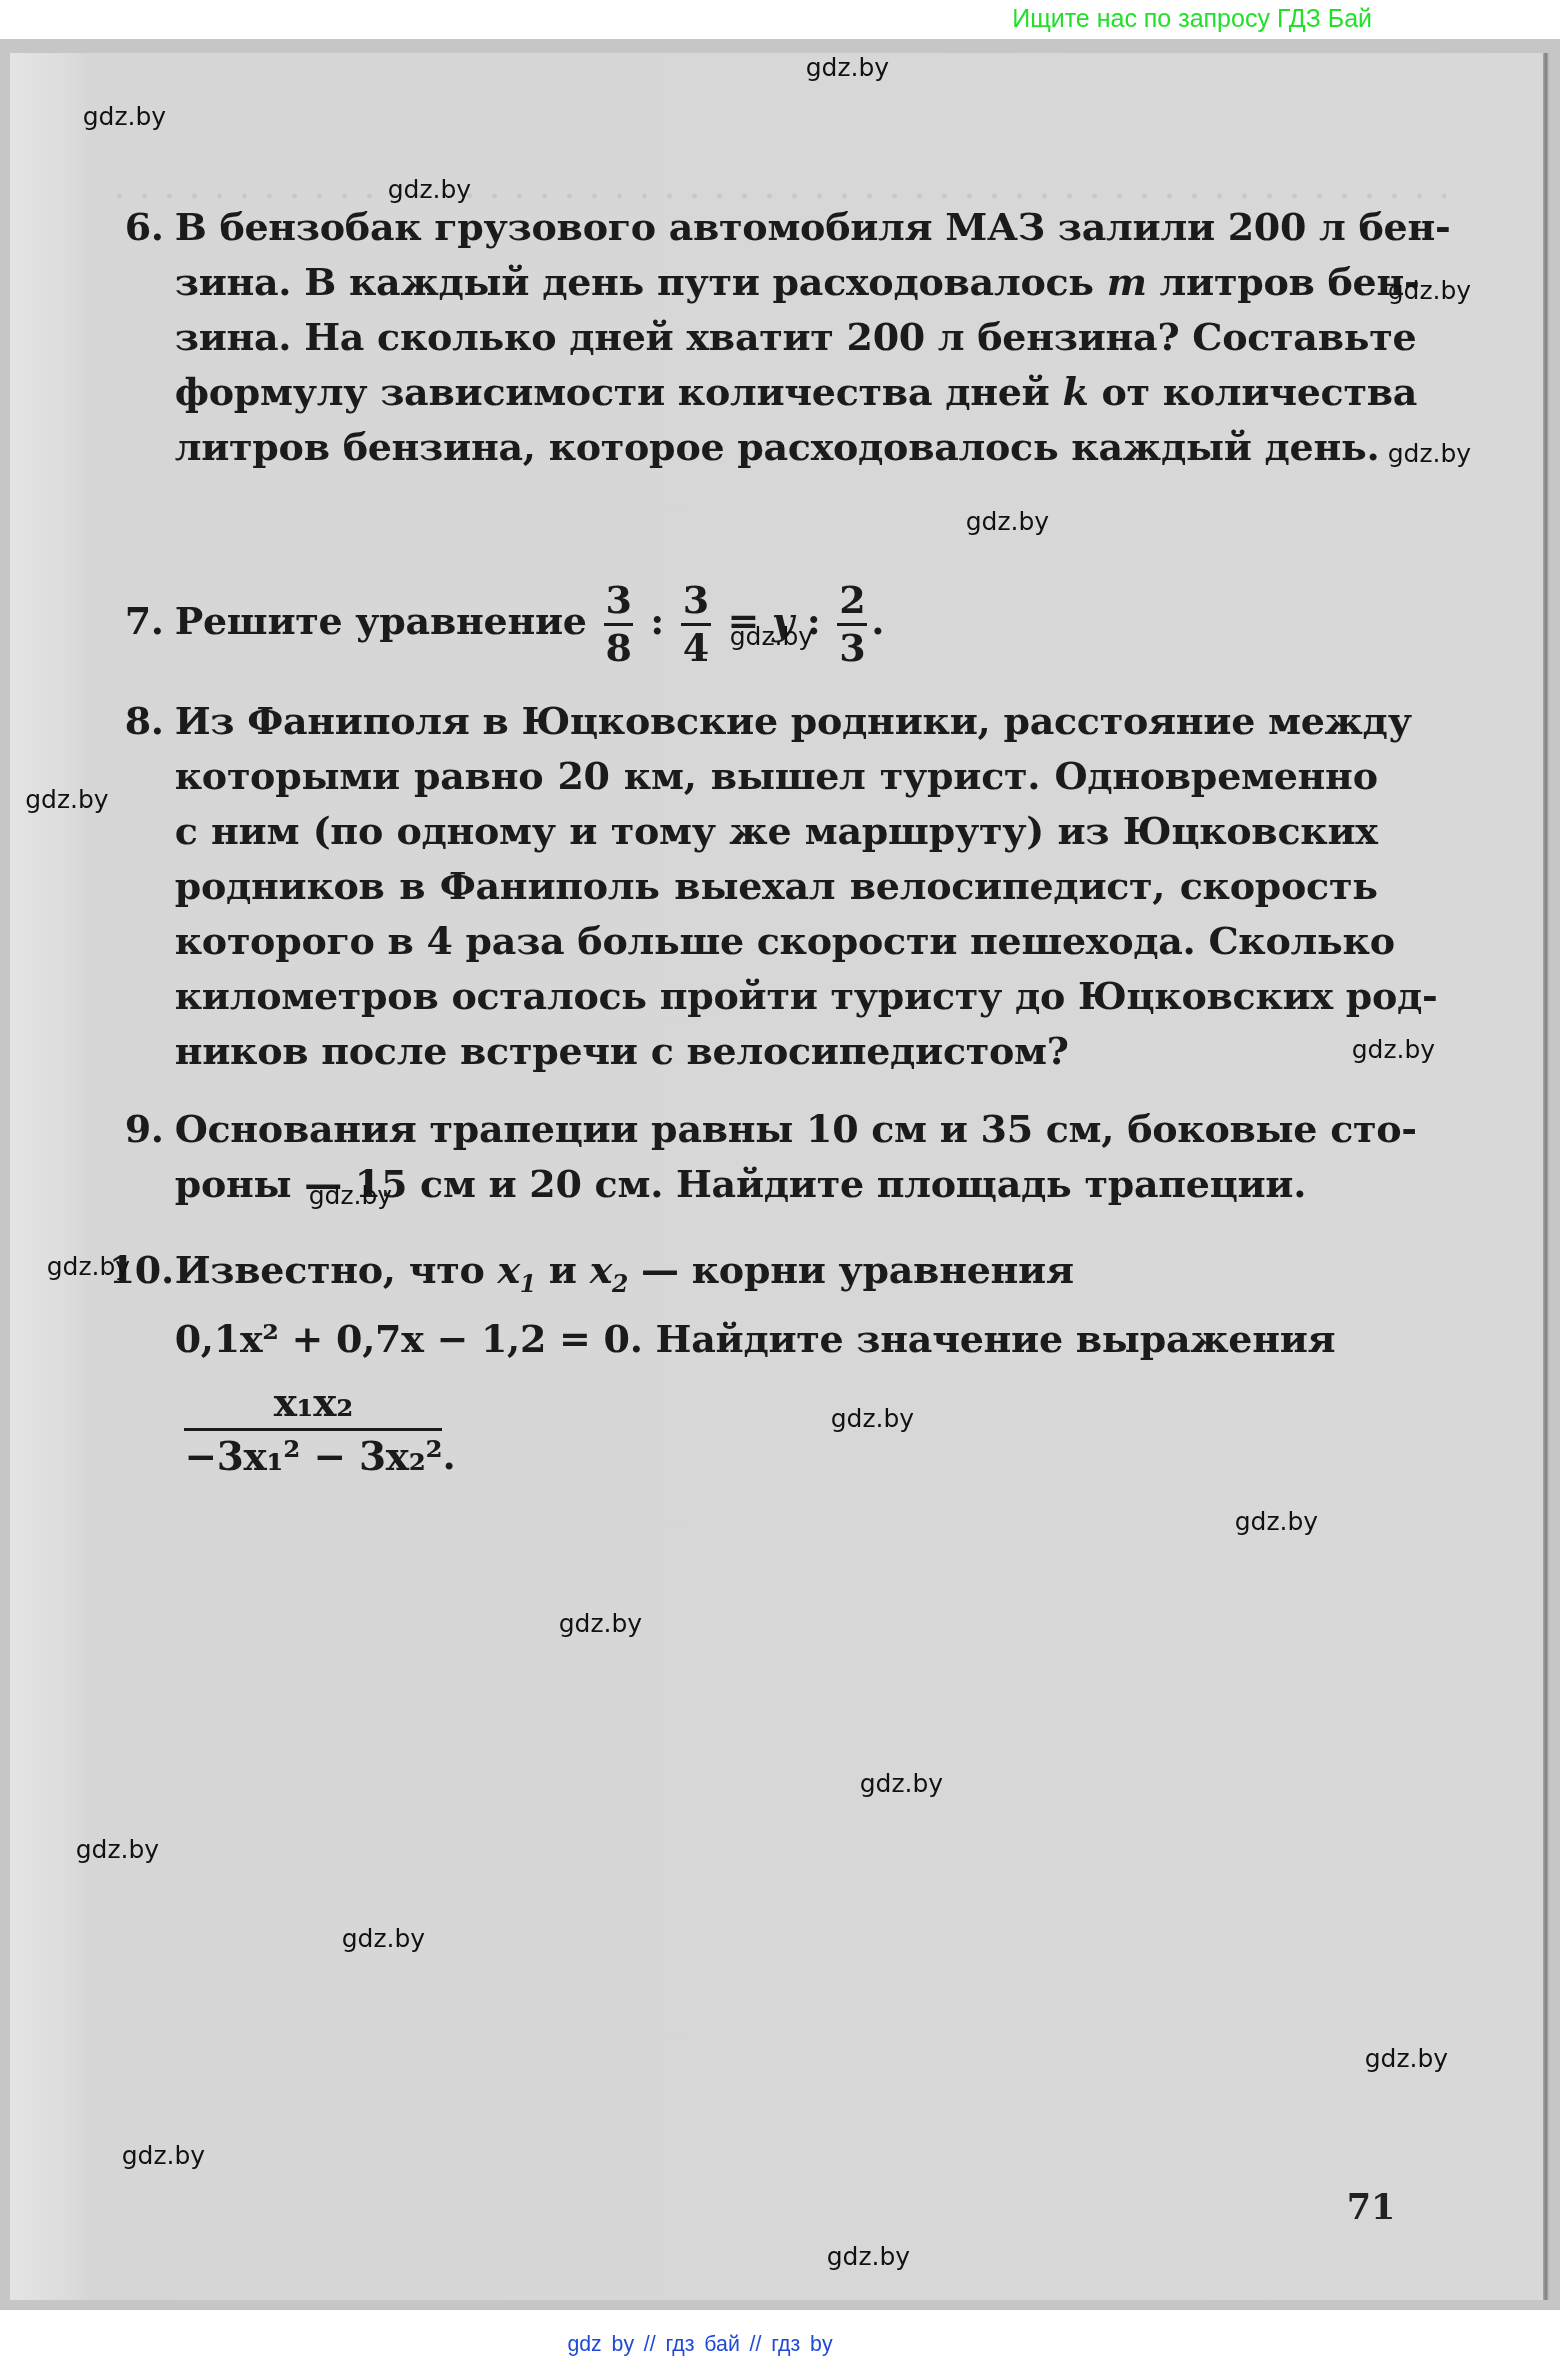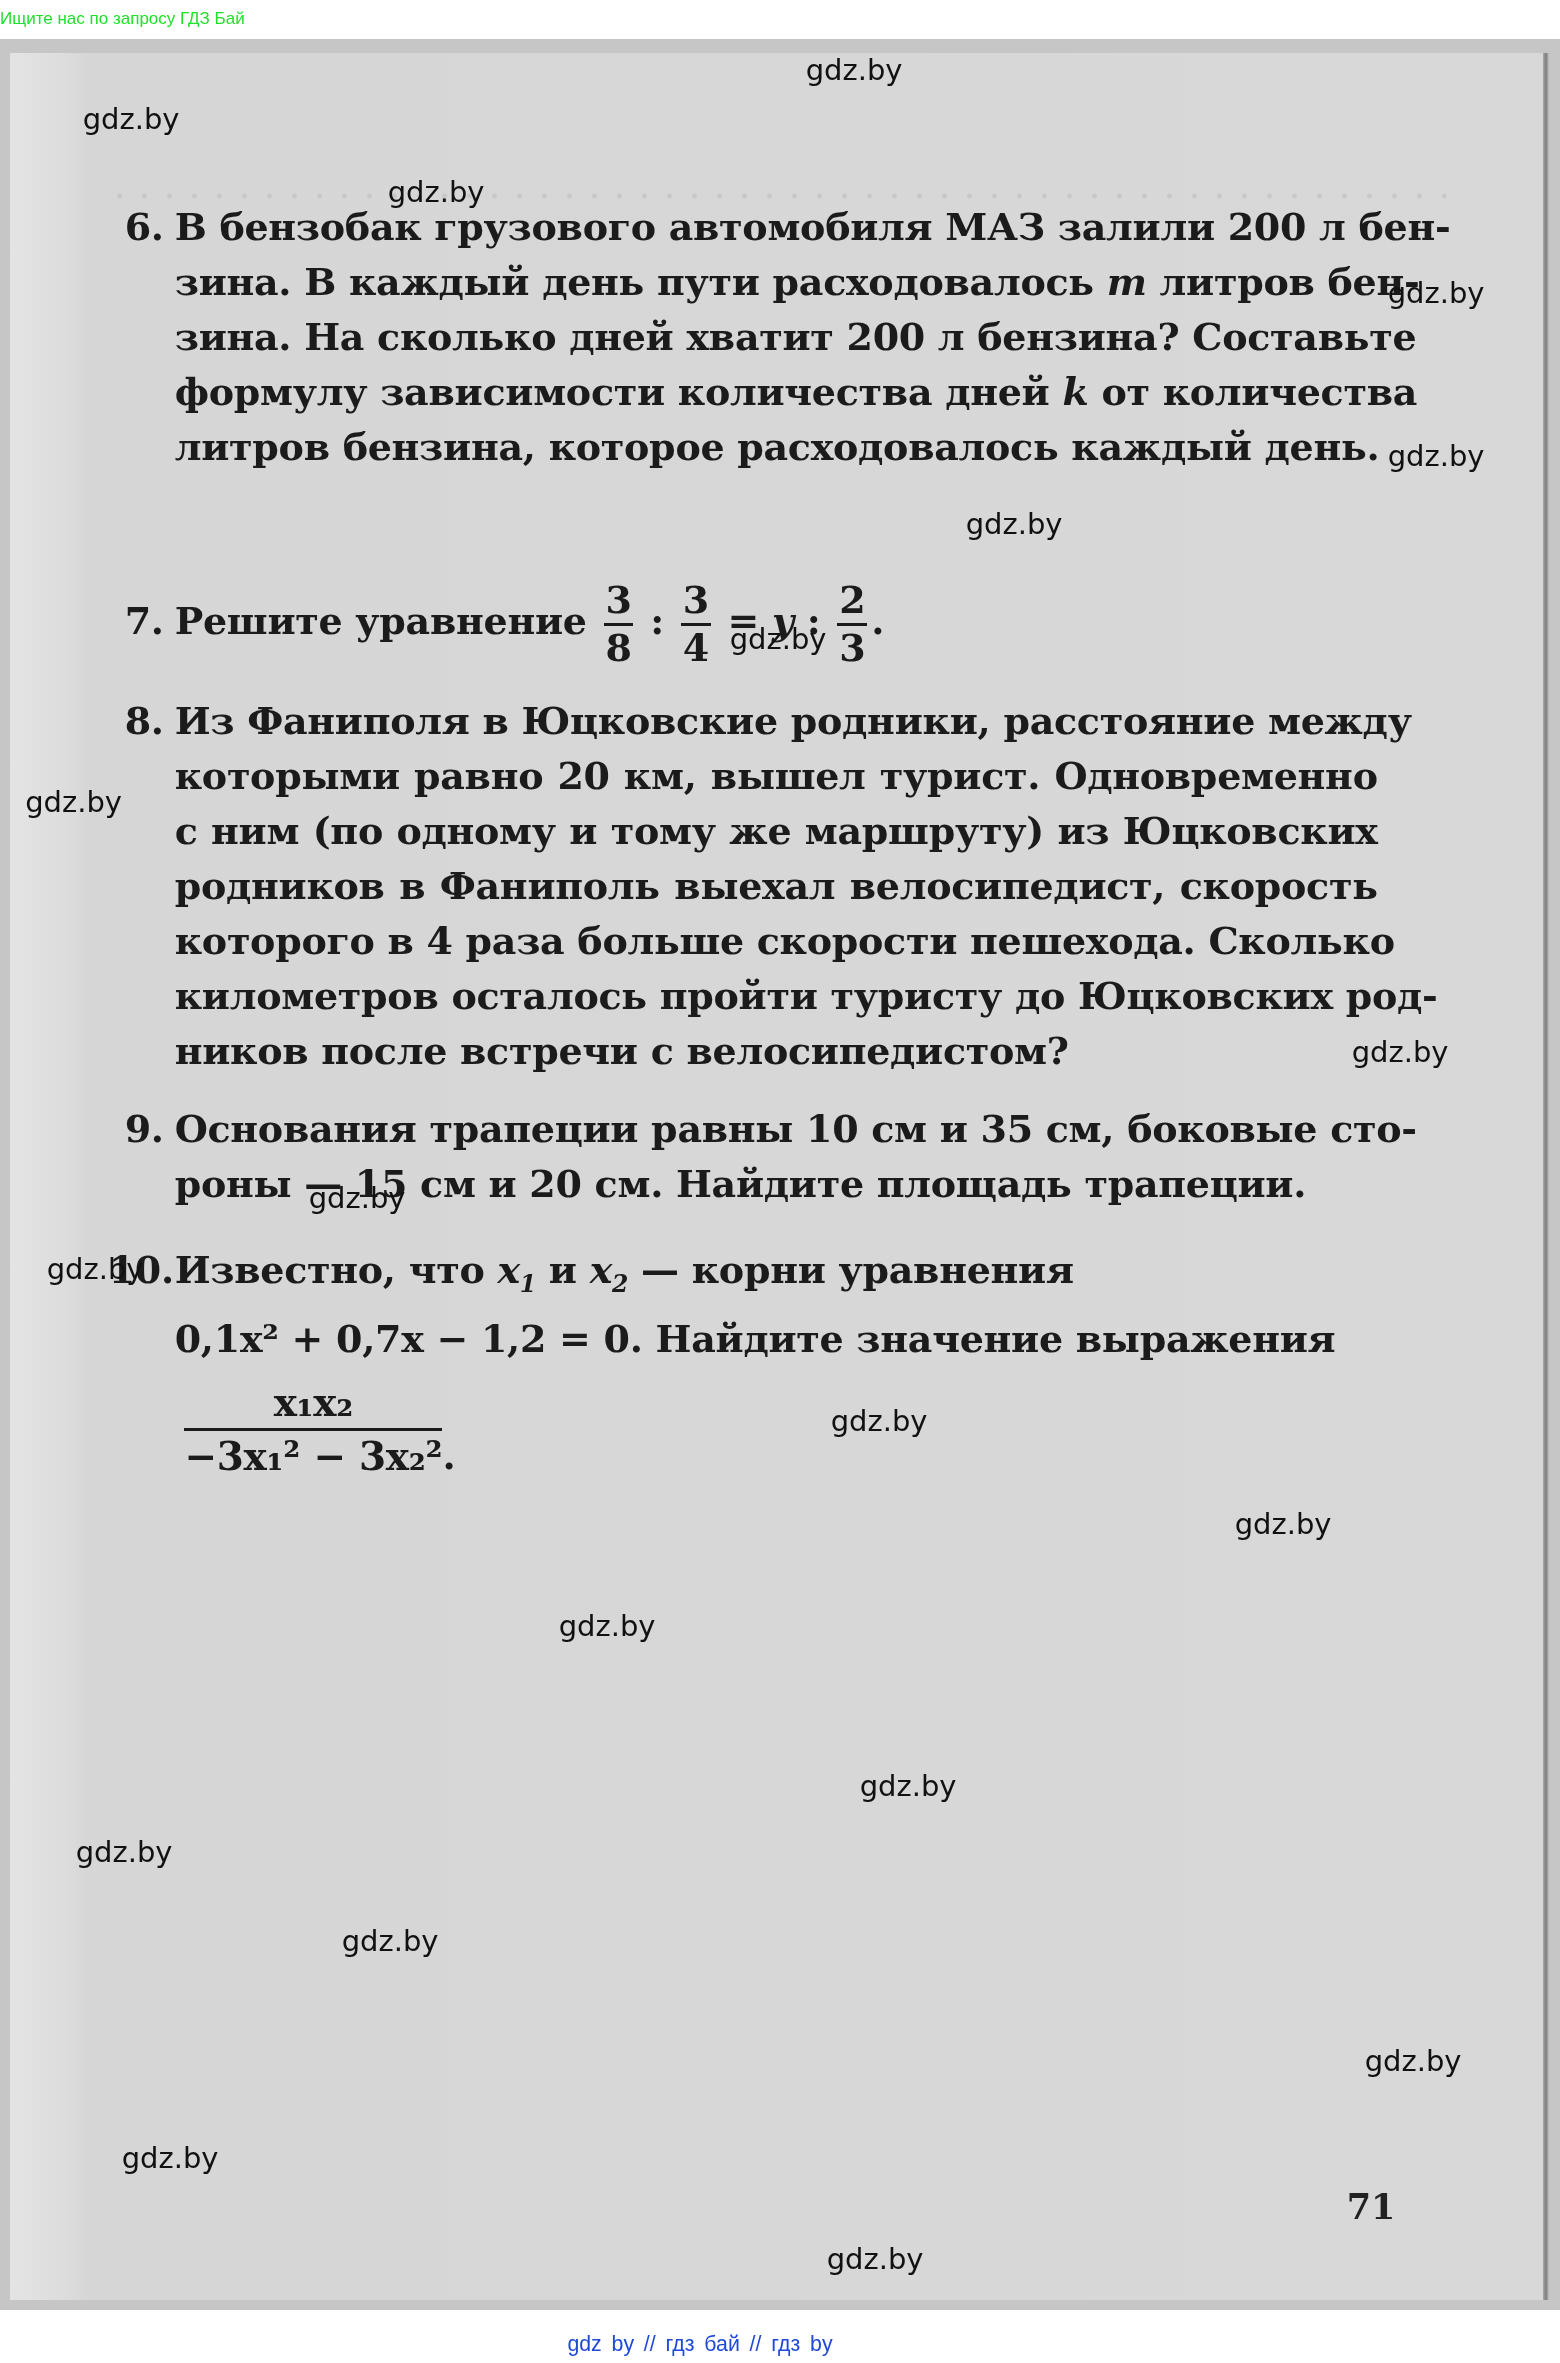--- a/index.html
+++ b/index.html
@@ -2,22 +2,22 @@
 <html><head>
 <meta charset="utf-8">
 <style>
   html, body { margin: 0; padding: 0; }
   body {
     width: 1560px; height: 2364px; background: #ffffff; position: relative; overflow: hidden;
     font-family: "DejaVu Serif", serif;
   }
   .top-banner {
     position: absolute; top: 0; left: 0; width: 1372px; height: 37px;
-    text-align: left; color: #22e02a; font-family: "Liberation Sans", sans-serif;
-    font-size: 17px; line-height: 37px;
+    text-align: right; color: #22e02a; font-family: "Liberation Sans", sans-serif;
+    font-size: 25px; line-height: 37px;
   }
   .scan {
     position: absolute; top: 39px; left: 0; width: 1560px; height: 2271px;
     background: #c6c6c6;
   }
   .page {
     position: absolute; top: 13.6px; left: 9.7px; width: 1539px; height: 2247px;
     background: linear-gradient(90deg, #e4e4e4 0px, #dcdcdc 58px, #d6d6d6 78px, #d8d8d8 100%);
   }
   .page-shadow-right {
@@ -40,21 +40,21 @@
     display: inline-block; vertical-align: middle; text-align: center; margin: 0 3.9px;
     line-height: 1;
   }
   .frac .n { display: block; padding: 0 1.9px; }
   .frac .bar { display: block; height: 2.9px; background: #1b1b1b; margin: 3.9px 0; }
   .frac .d { display: block; padding: 0 1.9px; }
   i.var { font-style: italic; font-family: "DejaVu Serif", serif; }
   sub, sup { font-size: 62%; }
   .wm {
     position: absolute; color: #111; font-family: "DejaVu Sans", sans-serif;
-    font-size: 29px; font-weight: normal; letter-spacing: 0;
+    font-size: 25px; font-weight: normal; letter-spacing: 0;
   }
   .page-number {
     position: absolute; left: 1329px; top: 2133px; font-size: 35px; font-weight: bold;
     color: #222; font-family: "DejaVu Serif", serif; margin-left: 8px;
   }
   .bottom-banner {
     position: absolute; top: 2325px; left: 0; width: 1400px; height: 39px; text-align: center;
     color: #1f4ad8; font-family: "Liberation Sans", sans-serif; font-size: 21.3px; line-height: 39px;
     word-spacing: 3.9px;
   }

